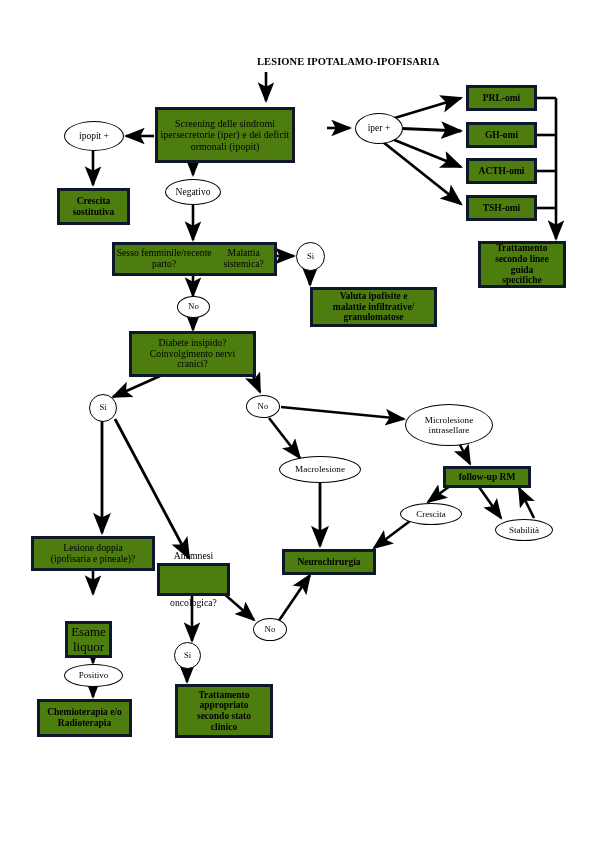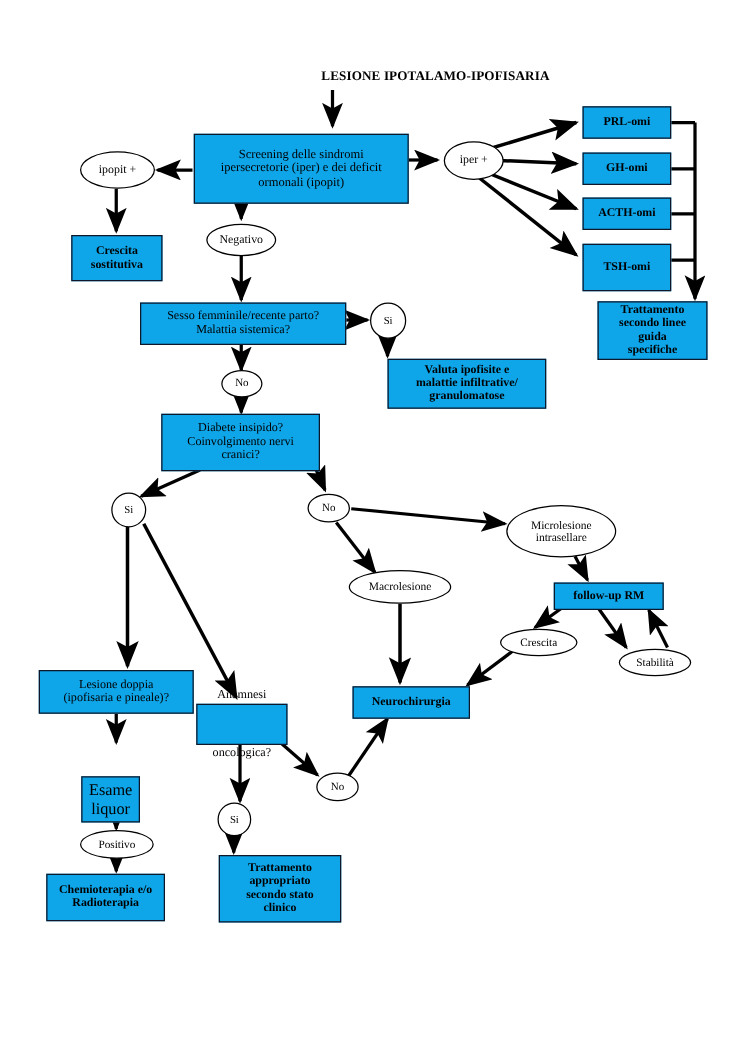--- a/index.html
+++ b/index.html
@@ -33,22 +33,22 @@
   .node {
     position: absolute;
     box-sizing: border-box;
     display: flex;
     align-items: center;
     justify-content: center;
     text-align: center;
     line-height: 1.12;
   }
   .box {
-    border: 1px solid #0f172a;
-    background: #0ea5e9;
+    border: 3px solid #0f172a;
+    background: #4d7c0f;
   }
   .ellipse {
     border: 1.2px solid #000000;
     border-radius: 50%;
     background: #ffffff;
   }
   .bold { font-weight: bold; }
   .title-text {
     position: absolute;
     font-weight: bold;
@@ -141,50 +141,50 @@
 
     <line x1="187" y1="669" x2="187" y2="682" stroke="#000" stroke-width="2.6" marker-end="url(#ah)"></line>
 
     <line x1="222" y1="592" x2="254" y2="620" stroke="#000" stroke-width="2.6" marker-end="url(#ah)"></line>
 
     <line x1="278" y1="622" x2="310" y2="575" stroke="#000" stroke-width="2.6" marker-end="url(#ah)"></line>
   </svg>
 
   <div class="title-text" style="left:257px; top:56px; font-size:10.5px;">LESIONE IPOTALAMO-IPOFISARIA</div>
 
-  <div class="node box" style="left:155px; top:107px; width:172px; height:56px; font-size:10px; flex-direction:column;">
+  <div class="node box" style="left:155px; top:107px; width:140px; height:56px; font-size:10px; flex-direction:column;">
     <span>Screening delle sindromi</span>
     <span>ipersecretorie (iper) e dei deficit</span>
     <span>ormonali (ipopit)</span>
   </div>
 
   <div class="node ellipse" style="left:355px; top:113px; width:48px; height:31px; font-size:9.5px;">iper +</div>
 
   <div class="node ellipse" style="left:64px; top:121px; width:60px; height:30px; font-size:9.5px;">ipopit +</div>
 
   <div class="node box bold" style="left:57px; top:188px; width:73px; height:37px; font-size:9.5px; flex-direction:column;">
     <span>Crescita</span>
     <span>sostitutiva</span>
   </div>
 
   <div class="node ellipse" style="left:165px; top:179px; width:56px; height:26px; font-size:9.5px;">Negativo</div>
 
   <div class="node box bold" style="left:466px; top:85px; width:71px; height:26px; font-size:9.5px;">PRL-omi</div>
   <div class="node box bold" style="left:466px; top:122px; width:71px; height:26px; font-size:9.5px;">GH-omi</div>
   <div class="node box bold" style="left:466px; top:158px; width:71px; height:26px; font-size:9.5px;">ACTH-omi</div>
-  <div class="node box bold" style="left:466px; top:195px; width:71px; height:38px; font-size:9.5px;">TSH-omi</div>
+  <div class="node box bold" style="left:466px; top:195px; width:71px; height:26px; font-size:9.5px;">TSH-omi</div>
 
   <div class="node box bold" style="left:478px; top:241px; width:88px; height:47px; font-size:9.5px; flex-direction:column;">
     <span>Trattamento</span>
     <span>secondo linee</span>
     <span>guida</span>
     <span>specifiche</span>
   </div>
 
-  <div class="node box" style="left:112px; top:242px; width:165px; height:34px; font-size:9.7px; flex-direction:column;font-family:Liberation Serif, serif;">
+  <div class="node box" style="left:112px; top:242px; width:165px; height:34px; font-size:9.7px; flex-direction:row;font-family:Liberation Serif, serif;">
     <span>Sesso femminile/recente parto?</span>
     <span>Malattia sistemica?</span>
   </div>
 
   <div class="node ellipse" style="left:296px; top:242px; width:29px; height:29px; font-size:8.6px;">Si</div>
 
   <div class="node box bold" style="left:310px; top:287px; width:127px; height:40px; font-size:9.5px; flex-direction:column;">
     <span>Valuta ipofisite e</span>
     <span>malattie infiltrative/</span>
     <span>granulomatose</span>

